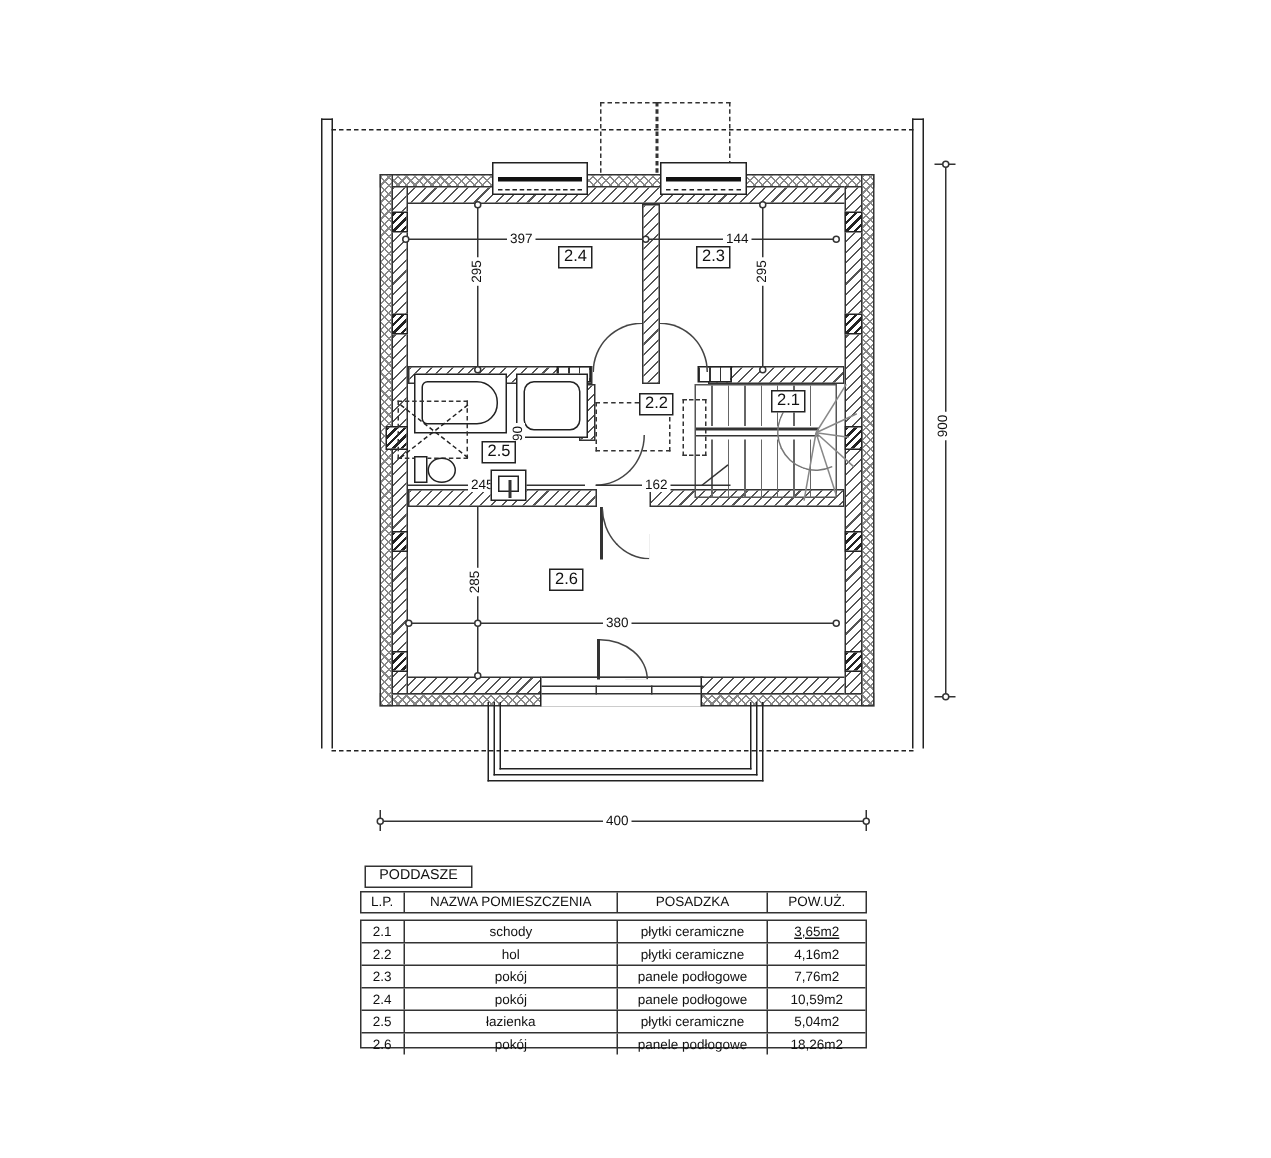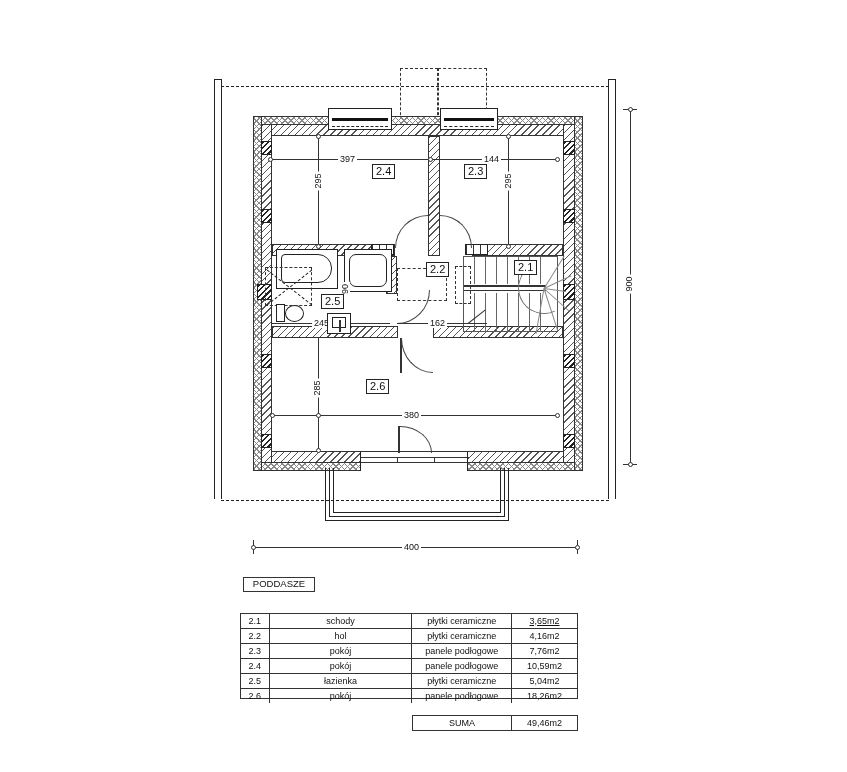--- a/index.html
+++ b/index.html
@@ -201,20 +201,26 @@
     <div class="abs dot" style="left:628px;top:446px;"></div>
     <div class="abs dimtext vtext" style="left:619px;top:263px;">900</div>
   </div>
 
   <div class="abs" style="left:0;top:560px;width:847px;height:212px;">
 
     <div class="abs" style="left:243px;top:17px;width:72px;height:15px;border:1px solid #333;display:flex;align-items:flex-start;justify-content:center;">
       <span style="font-size:9.5px;">PODDASZE</span>
     </div>
 
+    <div class="abs" style="left:240px;top:34px;width:338px;height:15px;border:1px solid #333;display:flex;">
+      <div class="cell" style="width:28px;">L.P.</div>
+      <div class="cell" style="width:144px;">NAZWA POMIESZCZENIA</div>
+      <div class="cell" style="width:100px;">POSADZKA</div>
+      <div class="cell" style="width:66px;">POW.UŻ.</div>
+    </div>
 
     <div class="abs" style="left:240px;top:53px;width:338px;height:86px;border:1px solid #333;">
       <div class="trow">
         <div class="cell" style="width:28px;">2.1</div>
         <div class="cell" style="width:144px;">schody</div>
         <div class="cell" style="width:100px;">płytki ceramiczne</div>
         <div class="cell" style="width:66px;text-decoration:underline;">3,65m2</div>
       </div>
       <div class="trow">
         <div class="cell" style="width:28px;">2.2</div>
@@ -241,19 +247,15 @@
         <div class="cell" style="width:66px;">5,04m2</div>
       </div>
       <div class="trow">
         <div class="cell" style="width:28px;">2.6</div>
         <div class="cell" style="width:144px;">pokój</div>
         <div class="cell" style="width:100px;">panele podłogowe</div>
         <div class="cell" style="width:66px;">18,26m2</div>
       </div>
     </div>
 
-    <div class="abs" style="left:412px;top:155px;width:166px;height:16px;border:1px solid #333;display:flex;">
-      <div class="cell" style="width:100px;">SUMA</div>
-      <div class="cell" style="width:66px;">49,46m2</div>
-    </div>
   </div>
 
 </div>
 
 </body></html>

